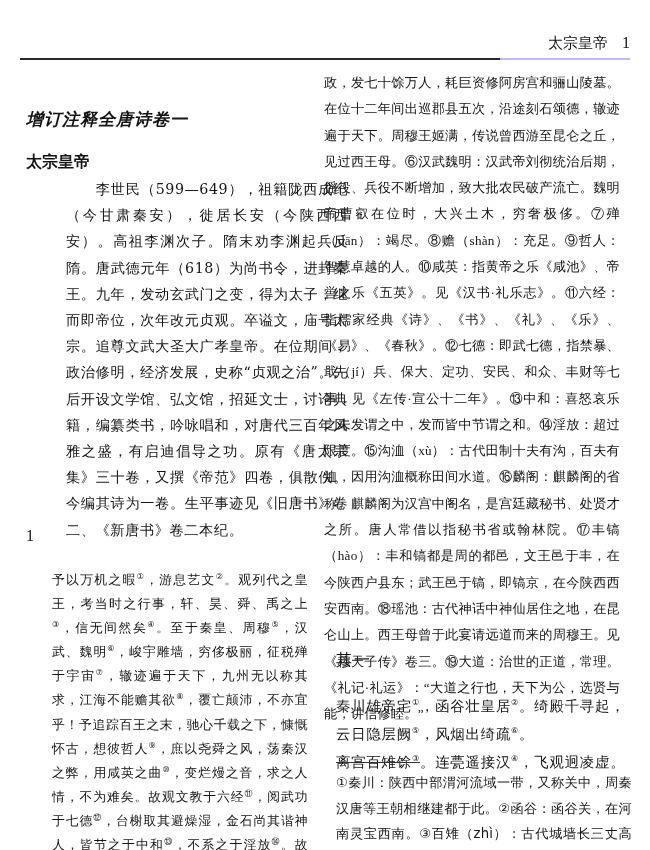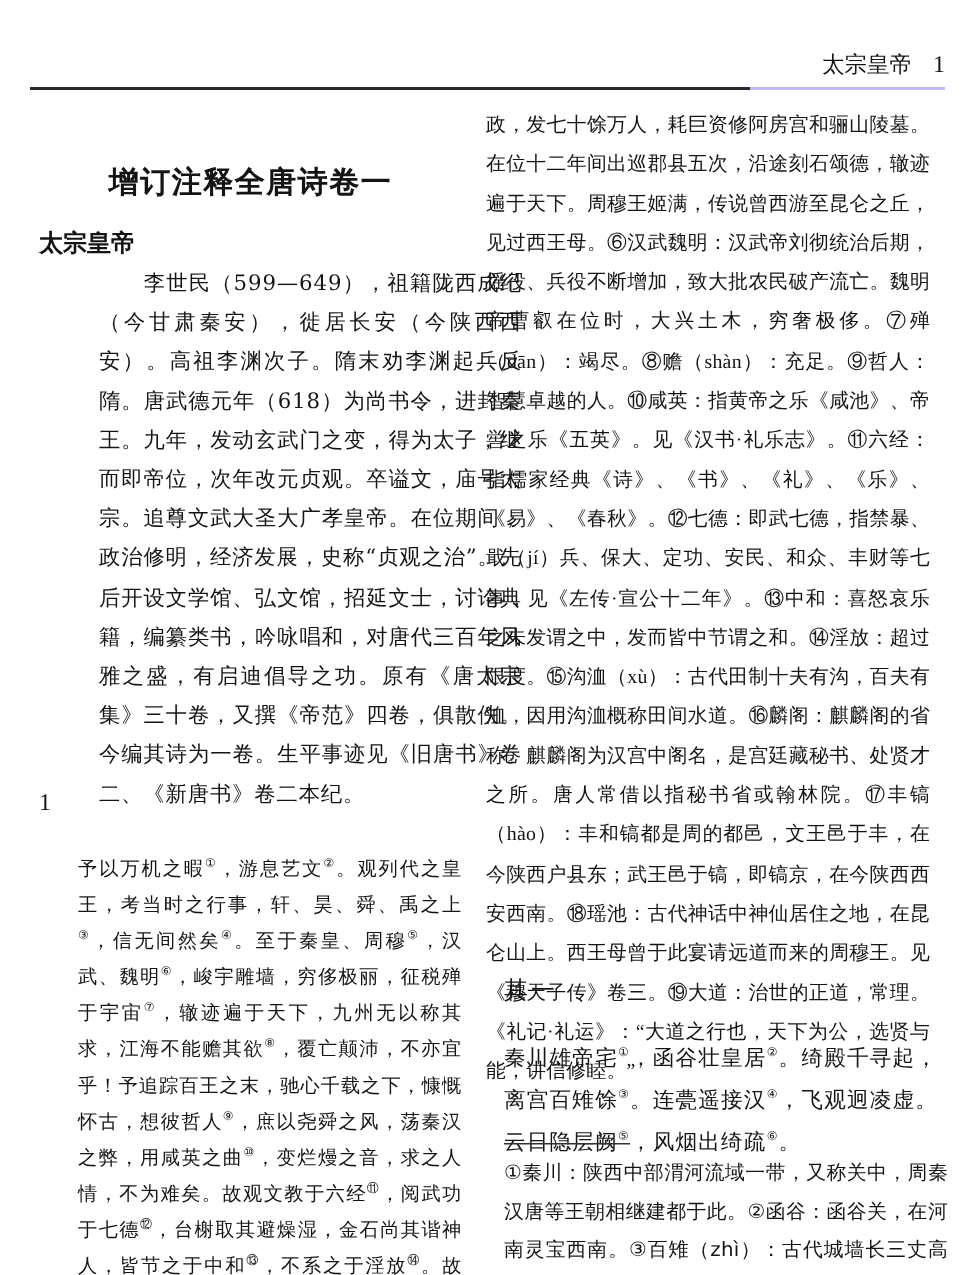--- a/index.html
+++ b/index.html
@@ -14,22 +14,22 @@
     border-bottom: 2px solid #2a2a2a;
   }
   .running-head-right {
     position: absolute; left: 500px; top: 28px; width: 130px; height: 30px;
     border-bottom: 2px solid #c4b5fd;
     text-align: right; font-size: 15px; line-height: 30px;
   }
   .running-head-right .pg { margin-left: 14px; font-family: "Liberation Serif", serif; font-size: 16px; }
 
   .volume-title {
-    position: absolute; left: 26px; top: 108px; width: 282px; text-align: center;
-    font-family: "DejaVu Sans", sans-serif; font-weight: bold; font-size: 20px; letter-spacing: 1px;
+    position: absolute; left: 26px; top: 108px; width: 282px; 
+    font-family: "DejaVu Sans", sans-serif; font-weight: bold; font-size: 17px; letter-spacing: 1px; font-style: italic;
   }
   .author-heading {
     position: absolute; left: 26px; top: 152px;
     font-family: "DejaVu Sans", sans-serif; font-weight: bold; font-size: 16px;
   }
   .bio {
     position: absolute; left: 26px; top: 176px; width: 282px;
     font-size: 14.2px; line-height: 26.2px; text-align: justify; text-indent: 2.1em;
     letter-spacing: 0.6px;
     margin-left: 40px;
@@ -84,18 +84,18 @@
   <span class="poem-num">1</span>
 </div>
 
 <div class="preface" id="preface"><span>予以万机之暇</span><sup class="n">①</sup><span>，游息艺文</span><sup class="n">②</sup><span>。观列代之皇王，考当时之行事，轩、昊、舜、禹之上</span><sup class="n">③</sup><span>，信无间然矣</span><sup class="n">④</sup><span>。至于秦皇、周穆</span><sup class="n">⑤</sup><span>，汉武、魏明</span><sup class="n">⑥</sup><span>，峻宇雕墙，穷侈极丽，征税殚于宇宙</span><sup class="n">⑦</sup><span>，辙迹遍于天下，九州无以称其求，江海不能赡其欲</span><sup class="n">⑧</sup><span>，覆亡颠沛，不亦宜乎！予追踪百王之末，驰心千载之下，慷慨怀古，想彼哲人</span><sup class="n">⑨</sup><span>，庶以尧舜之风，荡秦汉之弊，用咸英之曲</span><sup class="n">⑩</sup><span>，变烂熳之音，求之人情，不为难矣。故观文教于六经</span><sup class="n">⑪</sup><span>，阅武功于七德</span><sup class="n">⑫</sup><span>，台榭取其避燥湿，金石尚其谐神人，皆节之于中和</span><sup class="n">⑬</sup><span>，不系之于淫放</span><sup class="n">⑭</sup><span>。故沟洫可悦</span></div>
 
 <div class="notes-top">政，发七十馀万人，耗巨资修阿房宫和骊山陵墓。在位十二年间出巡郡县五次，沿途刻石颂德，辙迹遍于天下。周穆王姬满，传说曾西游至昆仑之丘，见过西王母。⑥汉武魏明：汉武帝刘彻统治后期，徭役、兵役不断增加，致大批农民破产流亡。魏明帝曹叡在位时，大兴土木，穷奢极侈。⑦殚（dān）：竭尽。⑧赡（shàn）：充足。⑨哲人：智慧卓越的人。⑩咸英：指黄帝之乐《咸池》、帝喾之乐《五英》。见《汉书·礼乐志》。⑪六经：指儒家经典《诗》、《书》、《礼》、《乐》、《易》、《春秋》。⑫七德：即武七德，指禁暴、戢（jí）兵、保大、定功、安民、和众、丰财等七事，见《左传·宣公十二年》。⑬中和：喜怒哀乐之未发谓之中，发而皆中节谓之和。⑭淫放：超过限度。⑮沟洫（xù）：古代田制十夫有沟，百夫有洫，因用沟洫概称田间水道。⑯麟阁：麒麟阁的省称。麒麟阁为汉宫中阁名，是宫廷藏秘书、处贤才之所。唐人常借以指秘书省或翰林院。⑰丰镐（hào）：丰和镐都是周的都邑，文王邑于丰，在今陕西户县东；武王邑于镐，即镐京，在今陕西西安西南。⑱瑶池：古代神话中神仙居住之地，在昆仑山上。西王母曾于此宴请远道而来的周穆王。见《穆天子传》卷三。⑲大道：治世的正道，常理。《礼记·礼运》：“大道之行也，天下为公，选贤与能，讲信修睦。”</div>
 
 <div class="subpoem-title">其一</div>
 <div class="verse" id="verse">
     <div><span>秦川雄帝宅</span><sup class="n">①</sup><span>，函谷壮皇居</span><sup class="n">②</sup><span>。绮殿千寻起，</span></div>
+    <div><span>云日隐层阙</span><sup class="n">⑤</sup><span>，风烟出绮疏</span><sup class="n">⑥</sup><span>。</span></div>
     <div><span>离宫百雉馀</span><sup class="n">③</sup><span>。连甍遥接汉</span><sup class="n">④</sup><span>，飞观迥凌虚。</span></div>
-    <div><span>云日隐层阙</span><sup class="n">⑤</sup><span>，风烟出绮疏</span><sup class="n">⑥</sup><span>。</span></div>
   </div>
 
 <div class="rule"></div>
 <div class="notes-bottom">①秦川：陕西中部渭河流域一带，又称关中，周秦汉唐等王朝相继建都于此。②函谷：函谷关，在河南灵宝西南。③百雉（zhì）：古代城墙长三丈高一丈叫一雉，百雉言规模宏大。④甍（méng）：屋脊。汉：天</div>
 
 </body></html>

